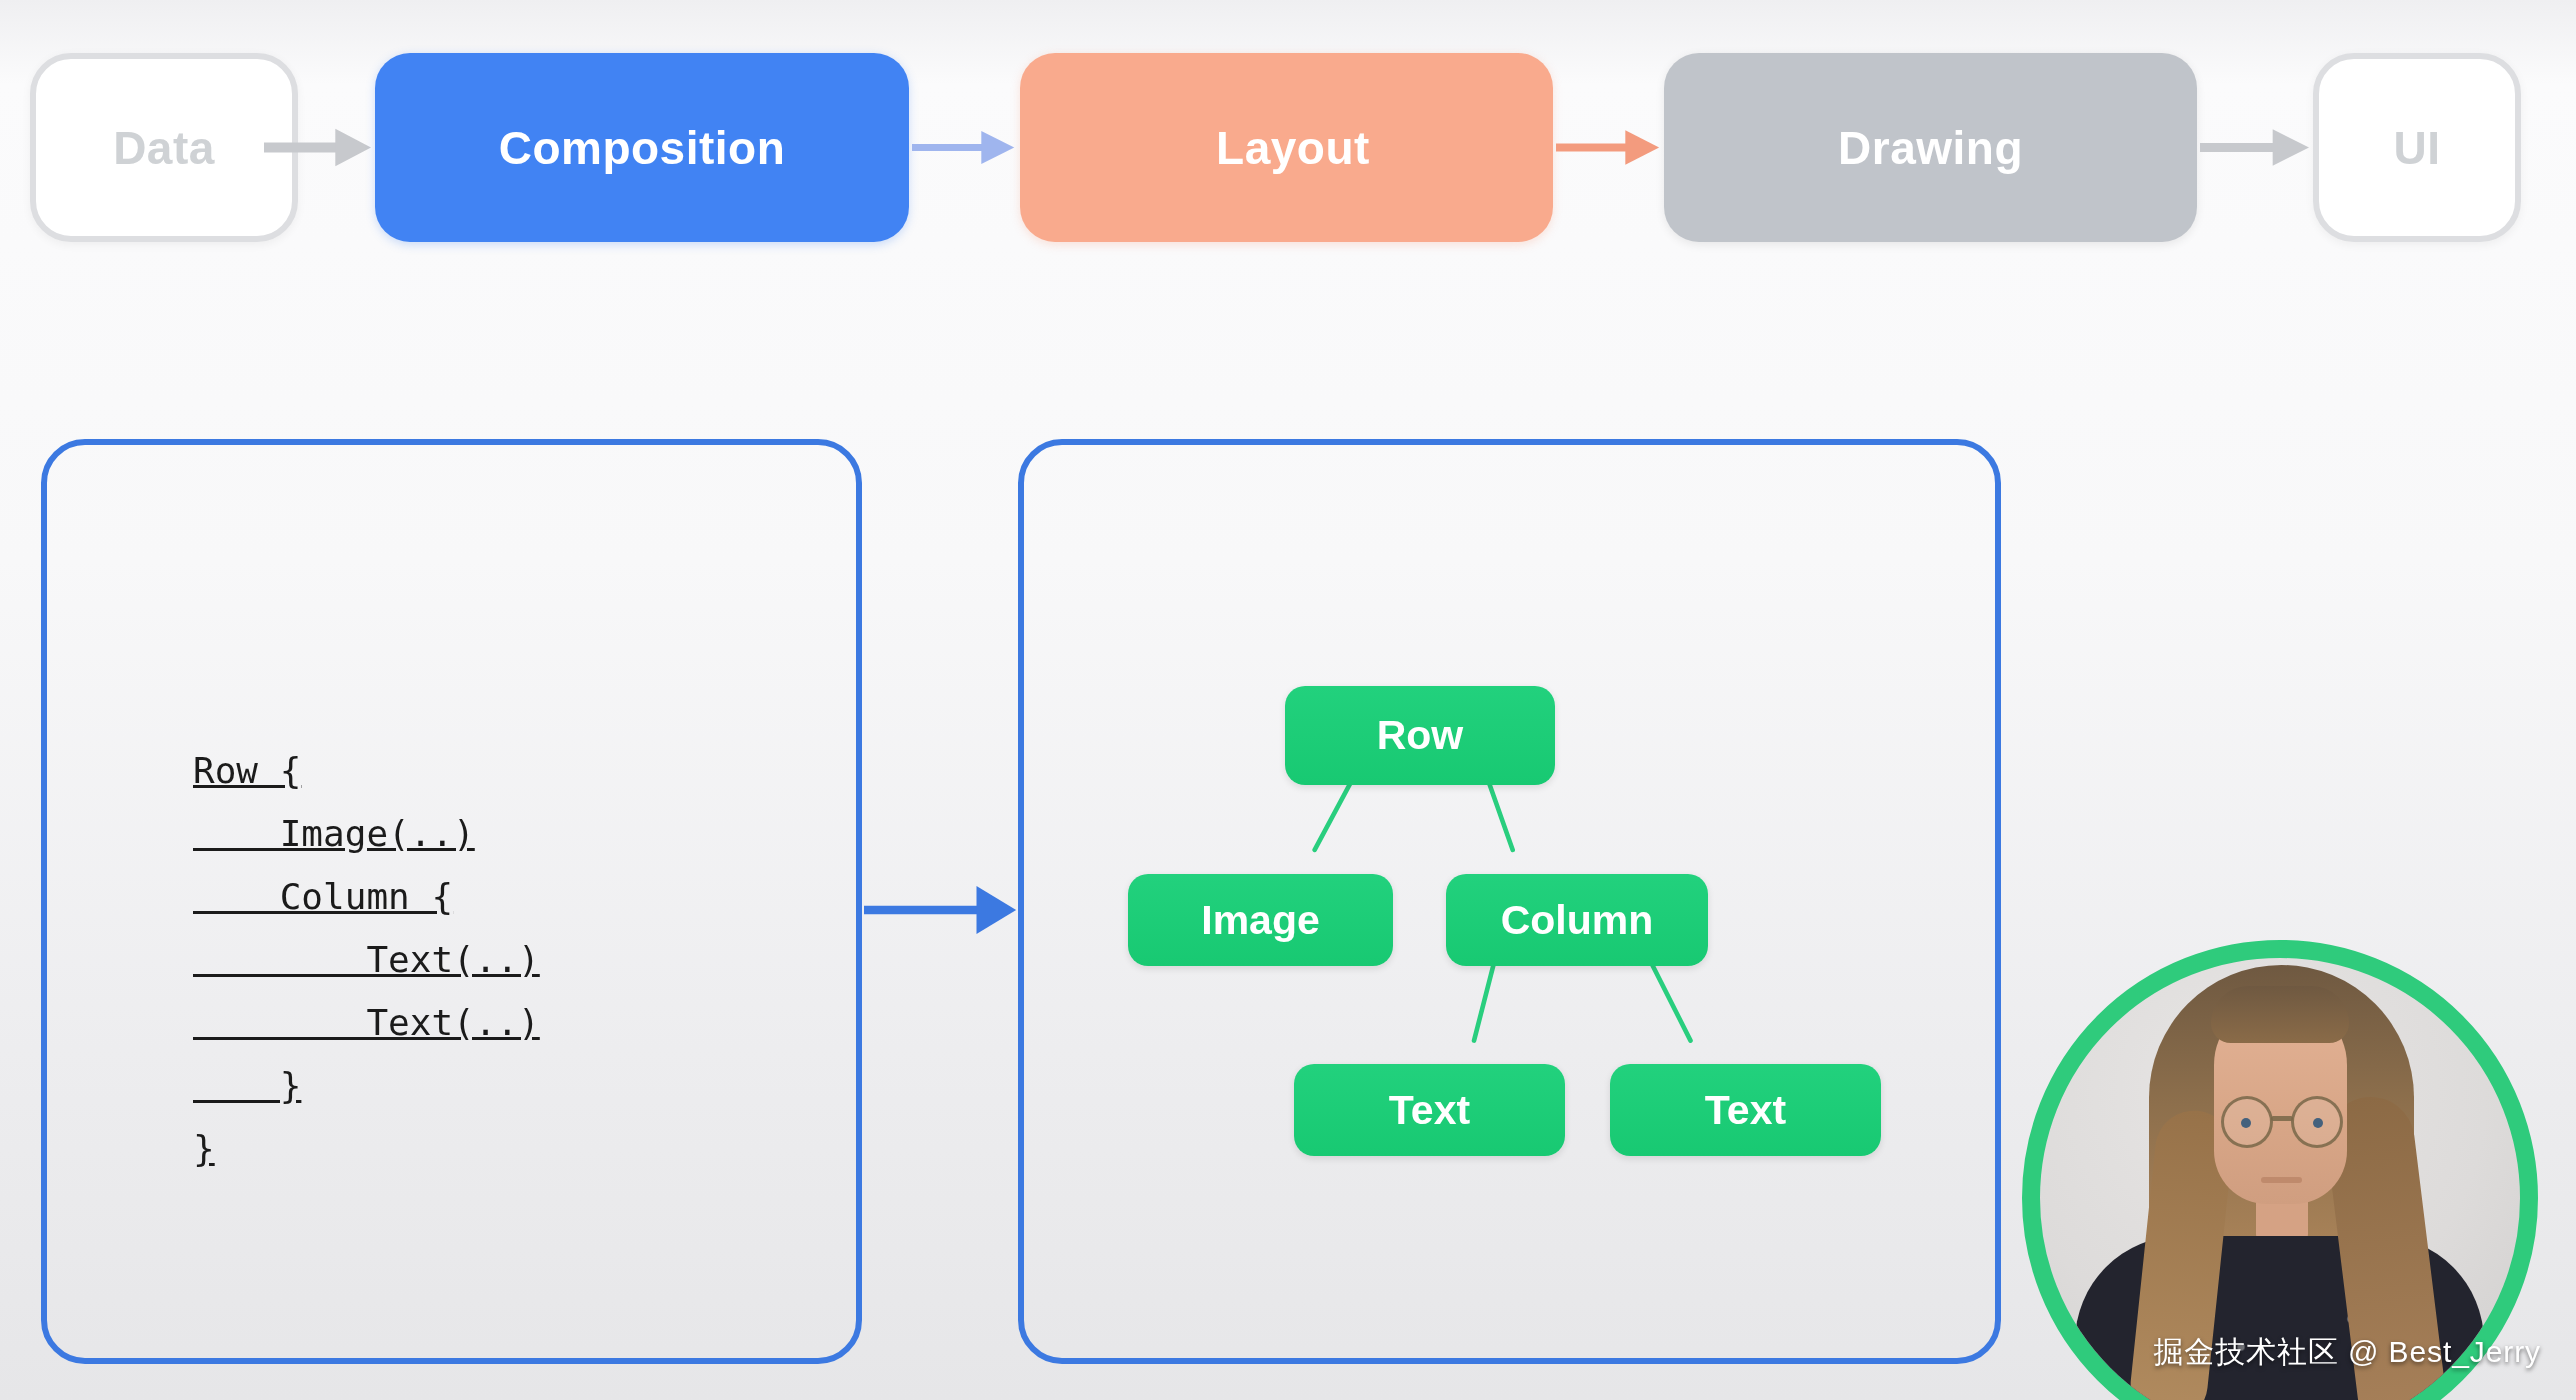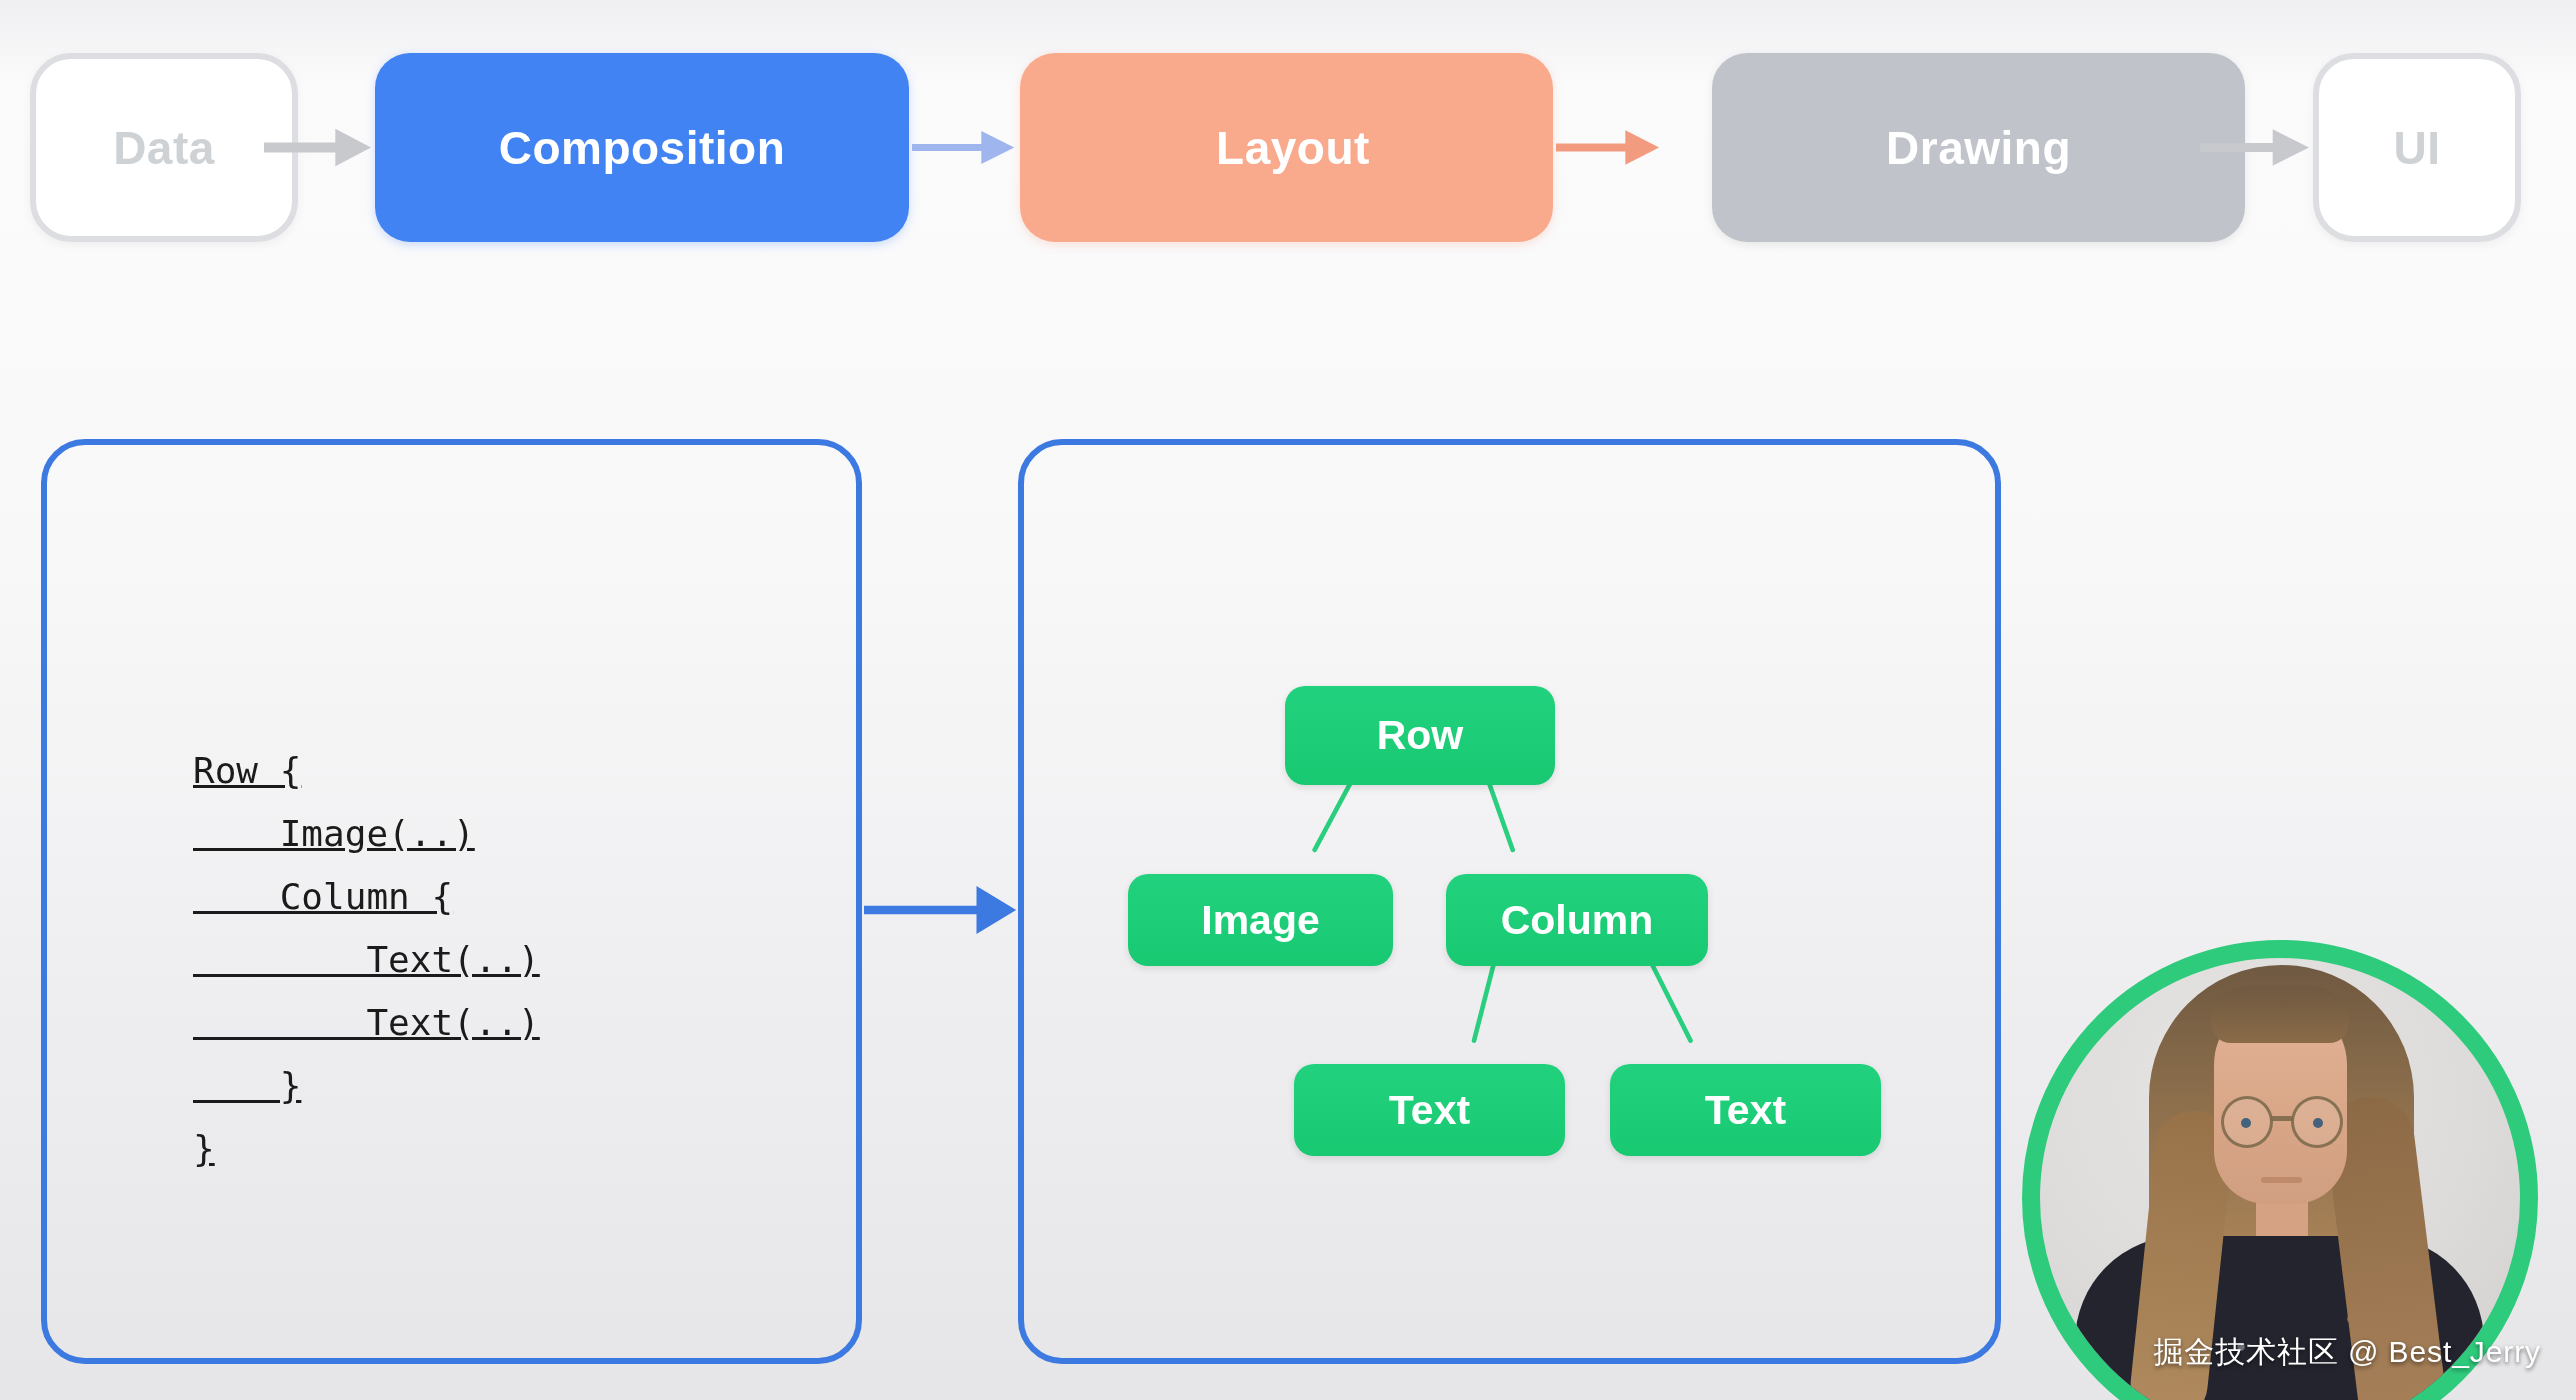--- a/index.html
+++ b/index.html
@@ -35,21 +35,21 @@
     color: #cfd2d5;
     box-shadow: 0 2.8px 9.2px rgba(0,0,0,0.05);
   }
   .stage-box.blue   { background: #4183f3; box-shadow: 0 2.8px 9.2px rgba(65,131,243,0.25); }
   .stage-box.salmon { background: #f9aa8d; box-shadow: 0 2.8px 9.2px rgba(249,170,141,0.3); }
   .stage-box.gray   { background: #c0c4ca; box-shadow: 0 2.8px 9.2px rgba(0,0,0,0.08); }
 
   .box-data        { left: 30px;   width: 268px; }
   .box-composition { left: 375px;  width: 534px; }
   .box-layout      { left: 1020px; width: 533px; padding-left: 13px; }
-  .box-drawing     { left: 1664px; width: 533px; margin-left: 48px; }
+  .box-drawing     { left: 1664px; width: 533px; }
   .box-ui          { left: 2313px; width: 208px; }
 
   .flow-arrow { position: absolute; top: 118px; height: 59px; }
   .arr-1 { left: 264px;  width: 107px; }
   .arr-2 { left: 912px;  width: 104px; }
   .arr-3 { left: 1556px; width: 104px; }
   .arr-4 { left: 2200px; width: 109px; }
 
   
   .panel {

